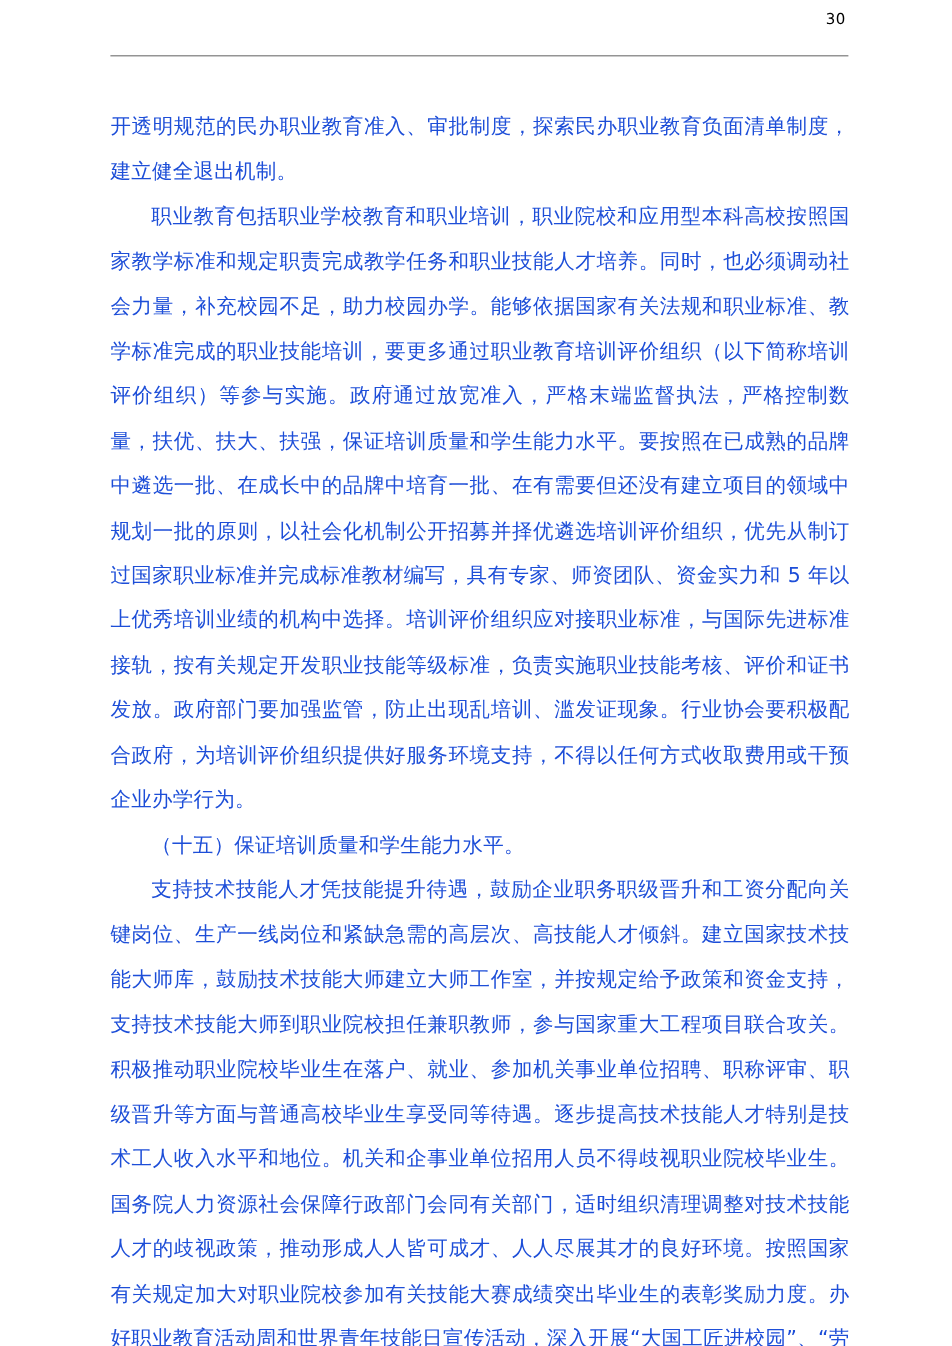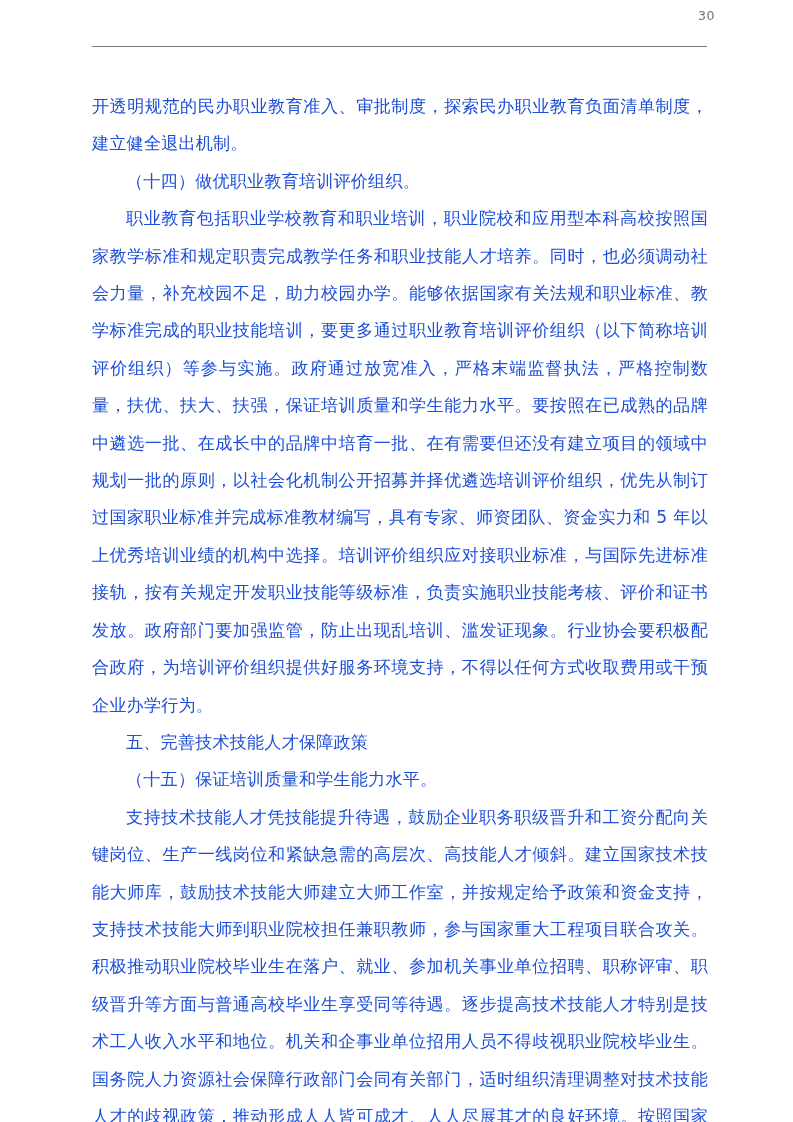--- a/index.html
+++ b/index.html
@@ -12,23 +12,23 @@
     width: 793px;
     height: 1122px;
     background: #ffffff;
     box-sizing: border-box;
     font-family: "DejaVu Sans", "Liberation Sans", sans-serif;
     overflow: hidden;
   }
   .page-number {
     position: absolute;
     top: 8px;
-    right: 78px;
+    right: 88px;
     font-size: 12.5px;
-    color: #737373;
+    color: #000000;
     letter-spacing: 0.5px;
   }
   .header-rule {
     position: absolute;
     top: 46px;
     left: 92px;
     width: 615px;
     height: 0;
     border-top: 1.2px solid #7a7a7a;
   }
@@ -55,20 +55,18 @@
 <body>
 
 <div class="page">
 
   <div class="page-number">30</div>
 
   <div class="header-rule"></div>
 
   <div class="body">
     <p>开透明规范的民办职业教育准入、审批制度，探索民办职业教育负面清单制度，建立健全退出机制。</p>
-    <p class="indent">（十四）做优职业教育培训评价组织。</p>
     <p class="indent">职业教育包括职业学校教育和职业培训，职业院校和应用型本科高校按照国家教学标准和规定职责完成教学任务和职业技能人才培养。同时，也必须调动社会力量，补充校园不足，助力校园办学。能够依据国家有关法规和职业标准、教学标准完成的职业技能培训，要更多通过职业教育培训评价组织（以下简称培训评价组织）等参与实施。政府通过放宽准入，严格末端监督执法，严格控制数量，扶优、扶大、扶强，保证培训质量和学生能力水平。要按照在已成熟的品牌中遴选一批、在成长中的品牌中培育一批、在有需要但还没有建立项目的领域中规划一批的原则，以社会化机制公开招募并择优遴选培训评价组织，优先从制订过国家职业标准并完成标准教材编写，具有专家、师资团队、资金实力和 5 年以上优秀培训业绩的机构中选择。培训评价组织应对接职业标准，与国际先进标准接轨，按有关规定开发职业技能等级标准，负责实施职业技能考核、评价和证书发放。政府部门要加强监管，防止出现乱培训、滥发证现象。行业协会要积极配合政府，为培训评价组织提供好服务环境支持，不得以任何方式收取费用或干预企业办学行为。</p>
-    <p class="indent">五、完善技术技能人才保障政策</p>
     <p class="indent">（十五）保证培训质量和学生能力水平。</p>
     <p class="indent">支持技术技能人才凭技能提升待遇，鼓励企业职务职级晋升和工资分配向关键岗位、生产一线岗位和紧缺急需的高层次、高技能人才倾斜。建立国家技术技能大师库，鼓励技术技能大师建立大师工作室，并按规定给予政策和资金支持，支持技术技能大师到职业院校担任兼职教师，参与国家重大工程项目联合攻关。积极推动职业院校毕业生在落户、就业、参加机关事业单位招聘、职称评审、职级晋升等方面与普通高校毕业生享受同等待遇。逐步提高技术技能人才特别是技术工人收入水平和地位。机关和企事业单位招用人员不得歧视职业院校毕业生。国务院人力资源社会保障行政部门会同有关部门，适时组织清理调整对技术技能人才的歧视政策，推动形成人人皆可成才、人人尽展其才的良好环境。按照国家有关规定加大对职业院校参加有关技能大赛成绩突出毕业生的表彰奖励力度。办好职业教育活动周和世界青年技能日宣传活动，深入开展“大国工匠进校园”、“劳模进校园”、“优秀职校生校园分享”等活动，宣传</p>
   </div>
 
 </div>
 
 </body></html>

